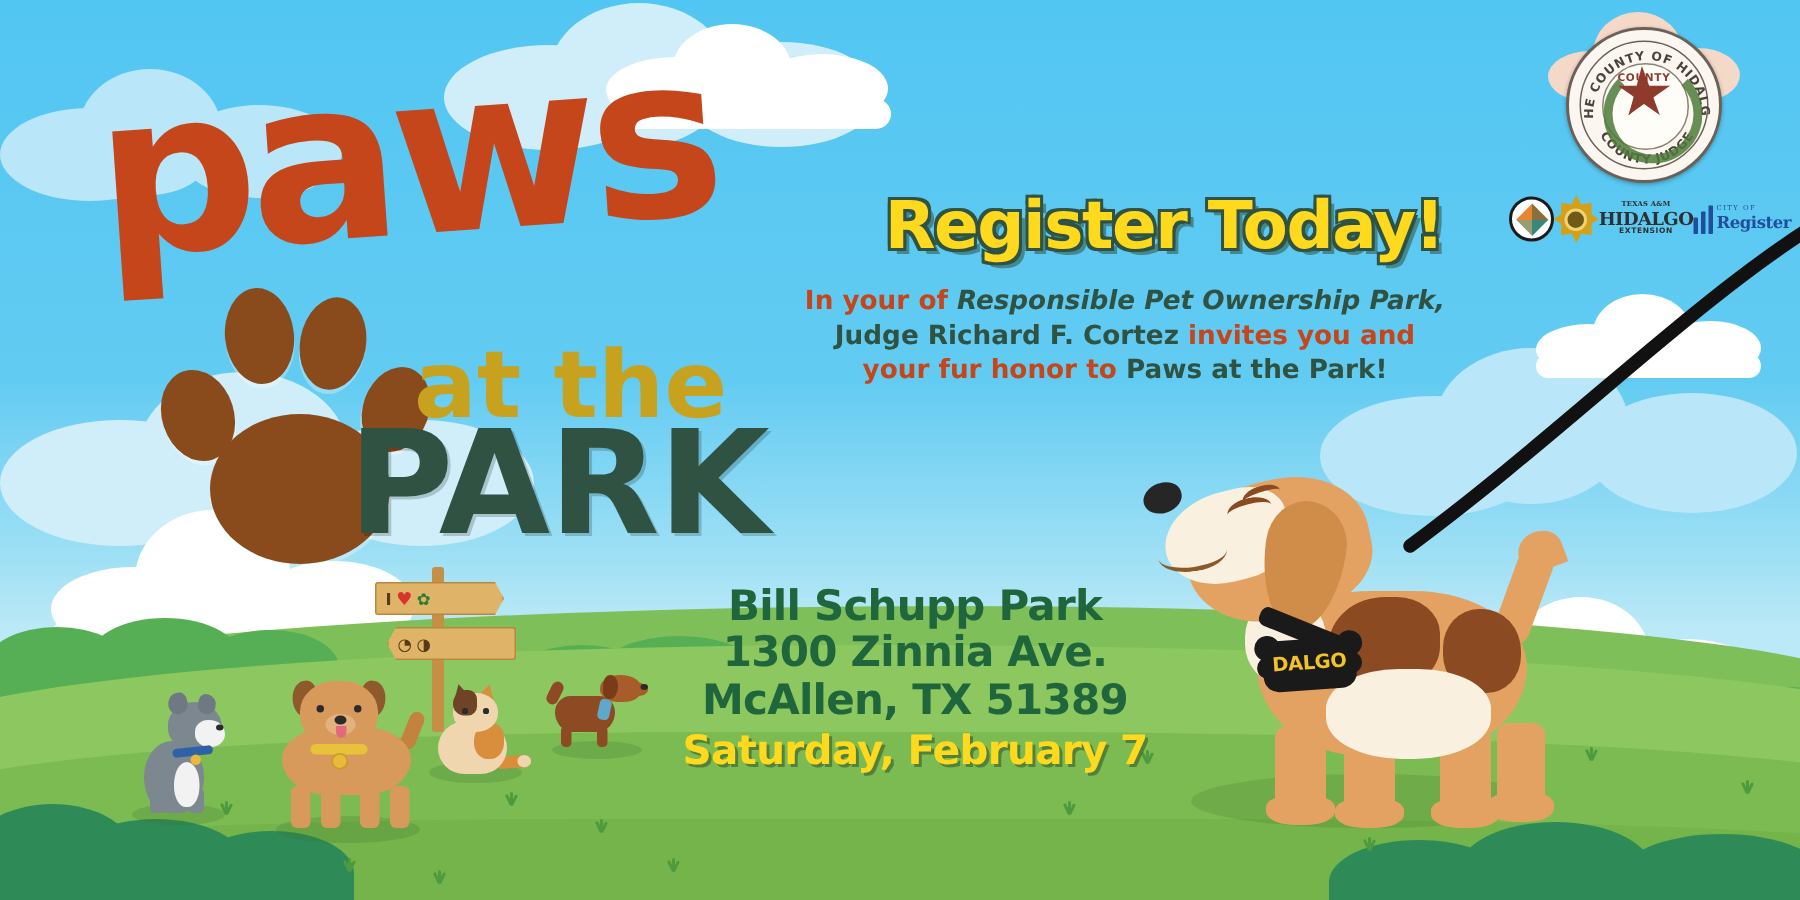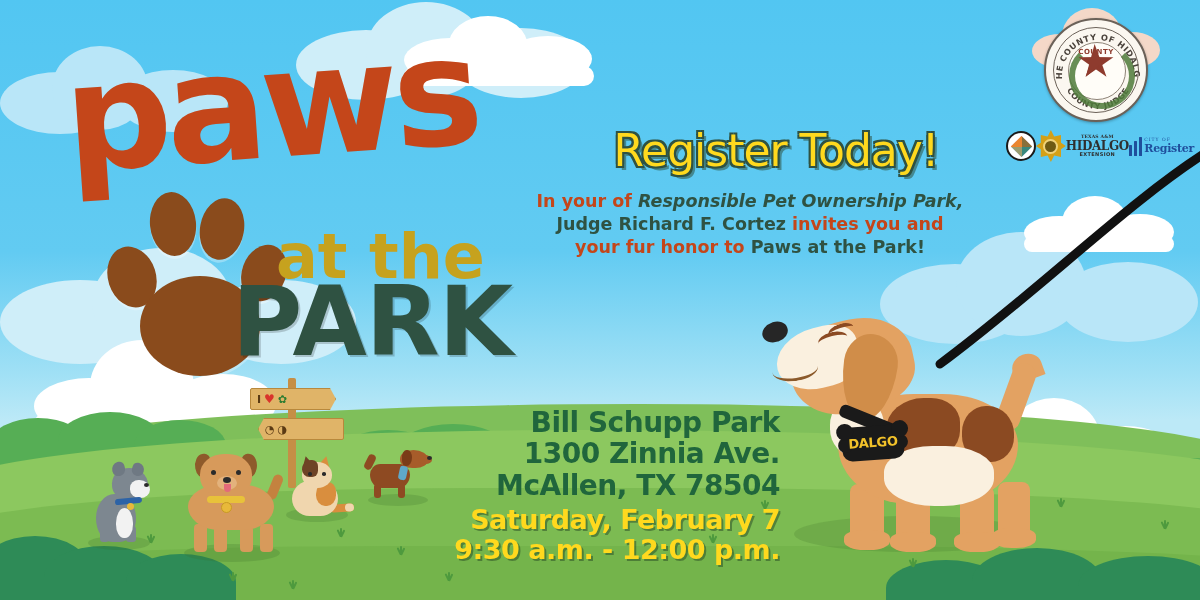--- a/index.html
+++ b/index.html
@@ -57,36 +57,36 @@
   .word-atthe{position:absolute;left:230px;top:196px;
     font-family:"DejaVu Sans", sans-serif;font-weight:bold;font-size:62px;
     color:#C6A21E;line-height:1;}
   .word-park{position:absolute;left:186px;top:244px;
     font-family:"DejaVu Sans", sans-serif;font-weight:bold;font-size:96px;
     color:#2F5242;letter-spacing:-1px;line-height:1;
     text-shadow:2px 2px 0 rgba(0,0,0,.18);}
 
   
   .register{position:absolute;left:566px;top:128px;width:420px;text-align:center;
-    font-family:"DejaVu Sans", sans-serif;font-weight:normal;font-size:44px;
+    font-family:"DejaVu Sans", sans-serif;font-weight:bold;font-size:44px;
     color:#FFD91E;letter-spacing:-1px;line-height:1.05;
     text-shadow:
        -2px -2px 0 #2F5242, 2px -2px 0 #2F5242,
        -2px  2px 0 #2F5242, 2px  2px 0 #2F5242,
         4px  4px 0 rgba(47,82,66,.55);}
 
   .honor{position:absolute;left:500px;top:190px;width:500px;text-align:center;
     font-family:"DejaVu Sans", sans-serif;font-weight:bold;font-size:17.5px;
     line-height:1.30;color:#2F5242;}
   .honor .red{color:#C4461A;}
   .honor .grn{color:#2F5242;}
   .honor .ital{font-style:italic;}
 
   
-  .details{position:absolute;left:440px;top:407px;width:340px;text-align:right;}
+  .details{position:absolute;left:440px;top:388px;width:340px;text-align:center;}
   .venue{font-family:"DejaVu Sans", sans-serif;font-weight:bold;font-size:28px;
     line-height:1.12;color:#20663C;letter-spacing:-.5px;}
   .when{margin-top:4px;font-family:"DejaVu Sans", sans-serif;font-weight:bold;
     font-size:27px;line-height:1.12;color:#FFD91E;letter-spacing:-.5px;
     text-shadow:2px 2px 0 rgba(30,60,30,.45);}
 
   
   .seal-wrap{position:absolute;left:1044px;top:18px;width:104px;height:104px;}
   .seal-cloud{position:absolute;left:-12px;top:-10px;width:128px;height:70px;}
   .seal-cloud span{position:absolute;background:#F4D8C8;border-radius:50%;}
@@ -573,25 +573,24 @@
   <div class="honor">
     <span class="red">In your of </span><span class="grn ital">Responsible Pet Ownership Park,</span><br>
     <span class="grn">Judge Richard F. Cortez </span><span class="red">invites you and</span><br>
     <span class="red">your fur honor to </span><span class="grn">Paws at the Park!</span>
   </div>
 
   <div class="details">
     <div class="venue">
       <div>Bill Schupp Park</div>
       <div>1300 Zinnia Ave.</div>
-      <div>McAllen, TX 78504</div>
+      <div>McAllen, TX 51389</div>
     </div>
     <div class="when">
       <div>Saturday, February 7</div>
-      <div>9:30 a.m. - 12:00 p.m.</div>
     </div>
   </div>
 
   <div class="seal-wrap">
     <div class="seal-cloud">
       <span style="left:0;top:26px;width:56px;height:34px;"></span>
       <span style="left:30px;top:0;width:60px;height:56px;"></span>
       <span style="left:72px;top:24px;width:56px;height:36px;"></span>
     </div>
     <div class="seal">

